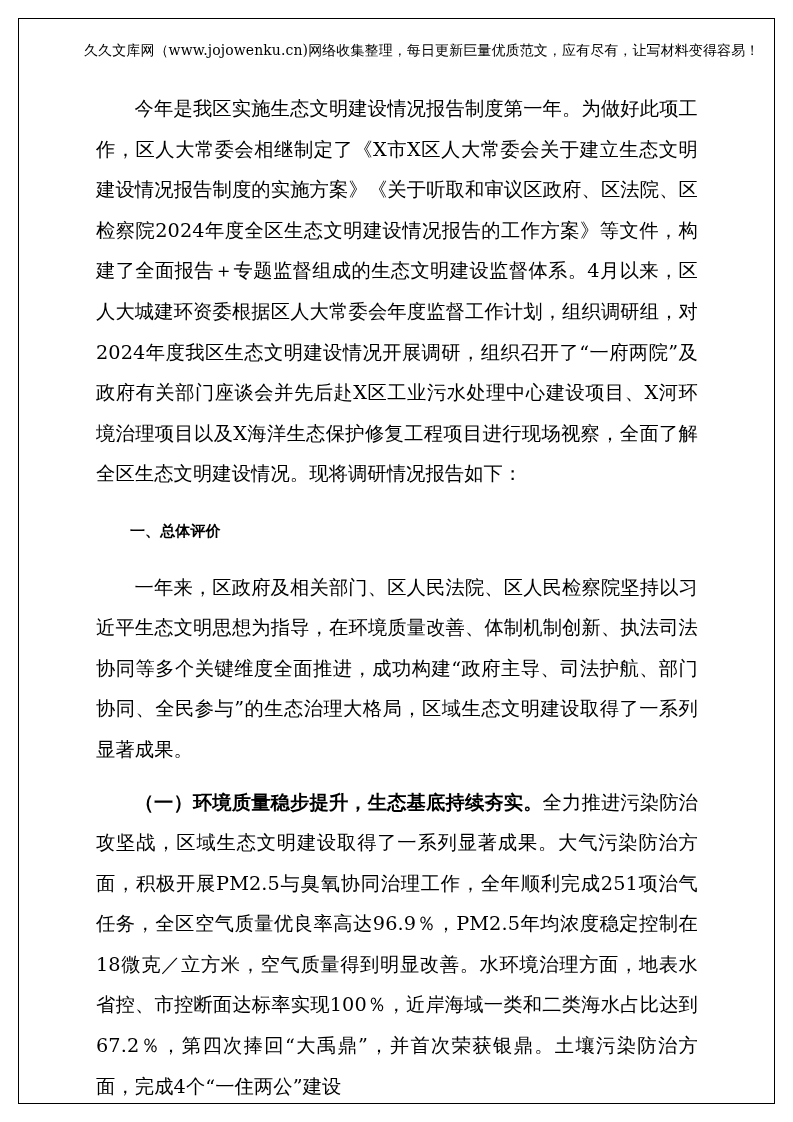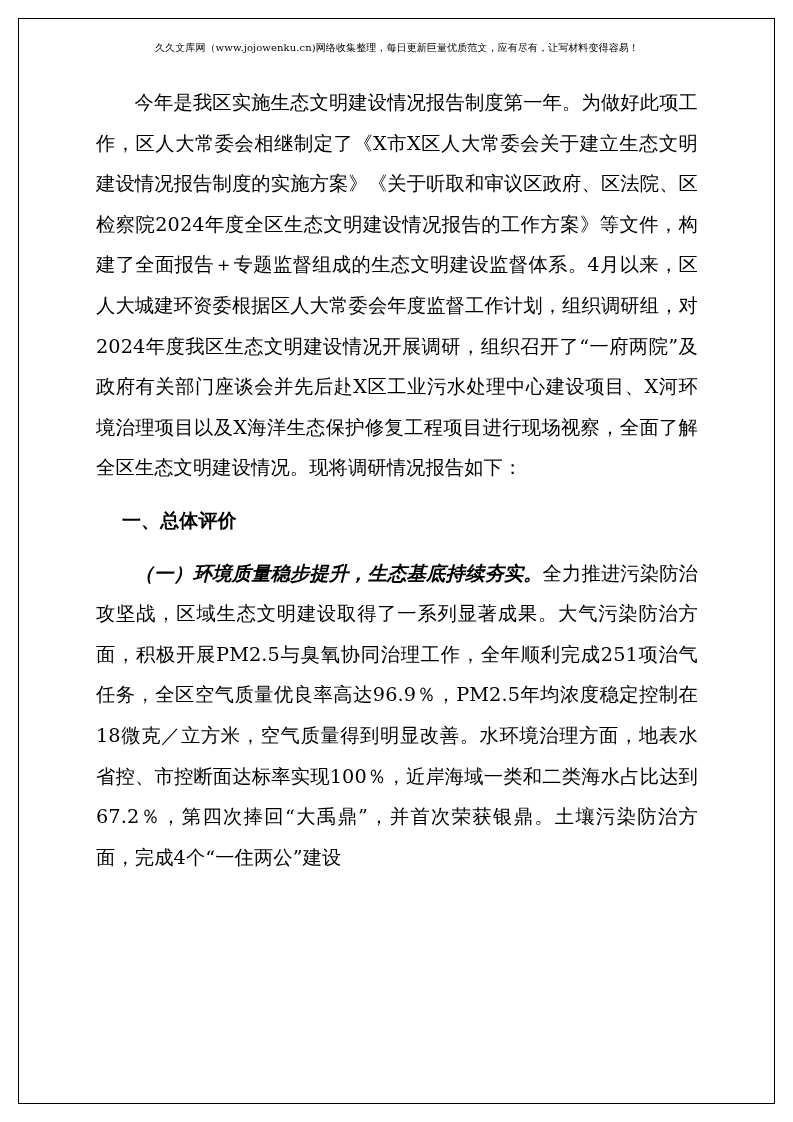--- a/index.html
+++ b/index.html
@@ -31,21 +31,21 @@
     pointer-events: none;
   }
   .content {
     position: absolute;
     left: 84px;
     top: 40px;
     width: 626px;
   }
   .watermark {
     font-family: "DejaVu Serif", "Liberation Serif", serif;
-    font-size: 10px;
+    font-size: 14px;
     line-height: 1.5;
     text-align: center;
     letter-spacing: 0.1px;
     white-space: nowrap;
     color: #000;
     margin-bottom: 28px;
   }
   .body-block {
     font-size: 19.3px;
     line-height: 40.6px;
@@ -53,48 +53,48 @@
     text-justify: inter-ideograph;
     letter-spacing: 0.1px;
   }
   .para {
     margin: 12px;
     text-indent: 2em;
     text-align: justify;
     text-justify: inter-ideograph;
   }
   .heading {
-    margin: 0;
+    margin: 16px;
     font-weight: bold;
     text-indent: 2em;
-    font-size: 19px;
+    font-size: 15px;
     line-height: 40.6px;
     font-family: Liberation Serif, serif;
   }
   .sub-head {
     font-weight: bold;
-    font-style: italic;
   }
 </style>
 </head>
 <body>
 
 <div class="page">
   <div class="page-border"></div>
 
   <div class="content">
 
     <div class="watermark">久久文库网（www.jojowenku.cn)网络收集整理，每日更新巨量优质范文，应有尽有，让写材料变得容易！</div>
 
     <div class="body-block">
 
       <p class="para">今年是我区实施生态文明建设情况报告制度第一年。为做好此项工作，区人大常委会相继制定了《X市X区人大常委会关于建立生态文明建设情况报告制度的实施方案》《关于听取和审议区政府、区法院、区检察院2024年度全区生态文明建设情况报告的工作方案》等文件，构建了全面报告＋专题监督组成的生态文明建设监督体系。4月以来，区人大城建环资委根据区人大常委会年度监督工作计划，组织调研组，对2024年度我区生态文明建设情况开展调研，组织召开了“一府两院”及政府有关部门座谈会并先后赴X区工业污水处理中心建设项目、X河环境治理项目以及X海洋生态保护修复工程项目进行现场视察，全面了解全区生态文明建设情况。现将调研情况报告如下：</p>
 
       <p class="heading">一、总体评价</p>
 
+      <p class="para">一年来，区政府及相关部门、区人民法院、区人民检察院坚持以习近平生态文明思想为指导，在环境质量改善、体制机制创新、执法司法协同等多个关键维度全面推进，成功构建“政府主导、司法护航、部门协同、全民参与”的生态治理大格局，区域生态文明建设取得了一系列显著成果。</p>
 
       <p class="para">
         <span class="sub-head">（一）环境质量稳步提升，生态基底持续夯实。</span><span>全力推进污染防治攻坚战，区域生态文明建设取得了一系列显著成果。大气污染防治方面，积极开展PM2.5与臭氧协同治理工作，全年顺利完成251项治气任务，全区空气质量优良率高达96.9％，PM2.5年均浓度稳定控制在18微克／立方米，空气质量得到明显改善。水环境治理方面，地表水省控、市控断面达标率实现100％，近岸海域一类和二类海水占比达到67.2％，第四次捧回“大禹鼎”，并首次荣获银鼎。土壤污染防治方面，完成4个“一住两公”建设</span>
       </p>
 
     </div>
   </div>
 </div>
 
 </body></html>

